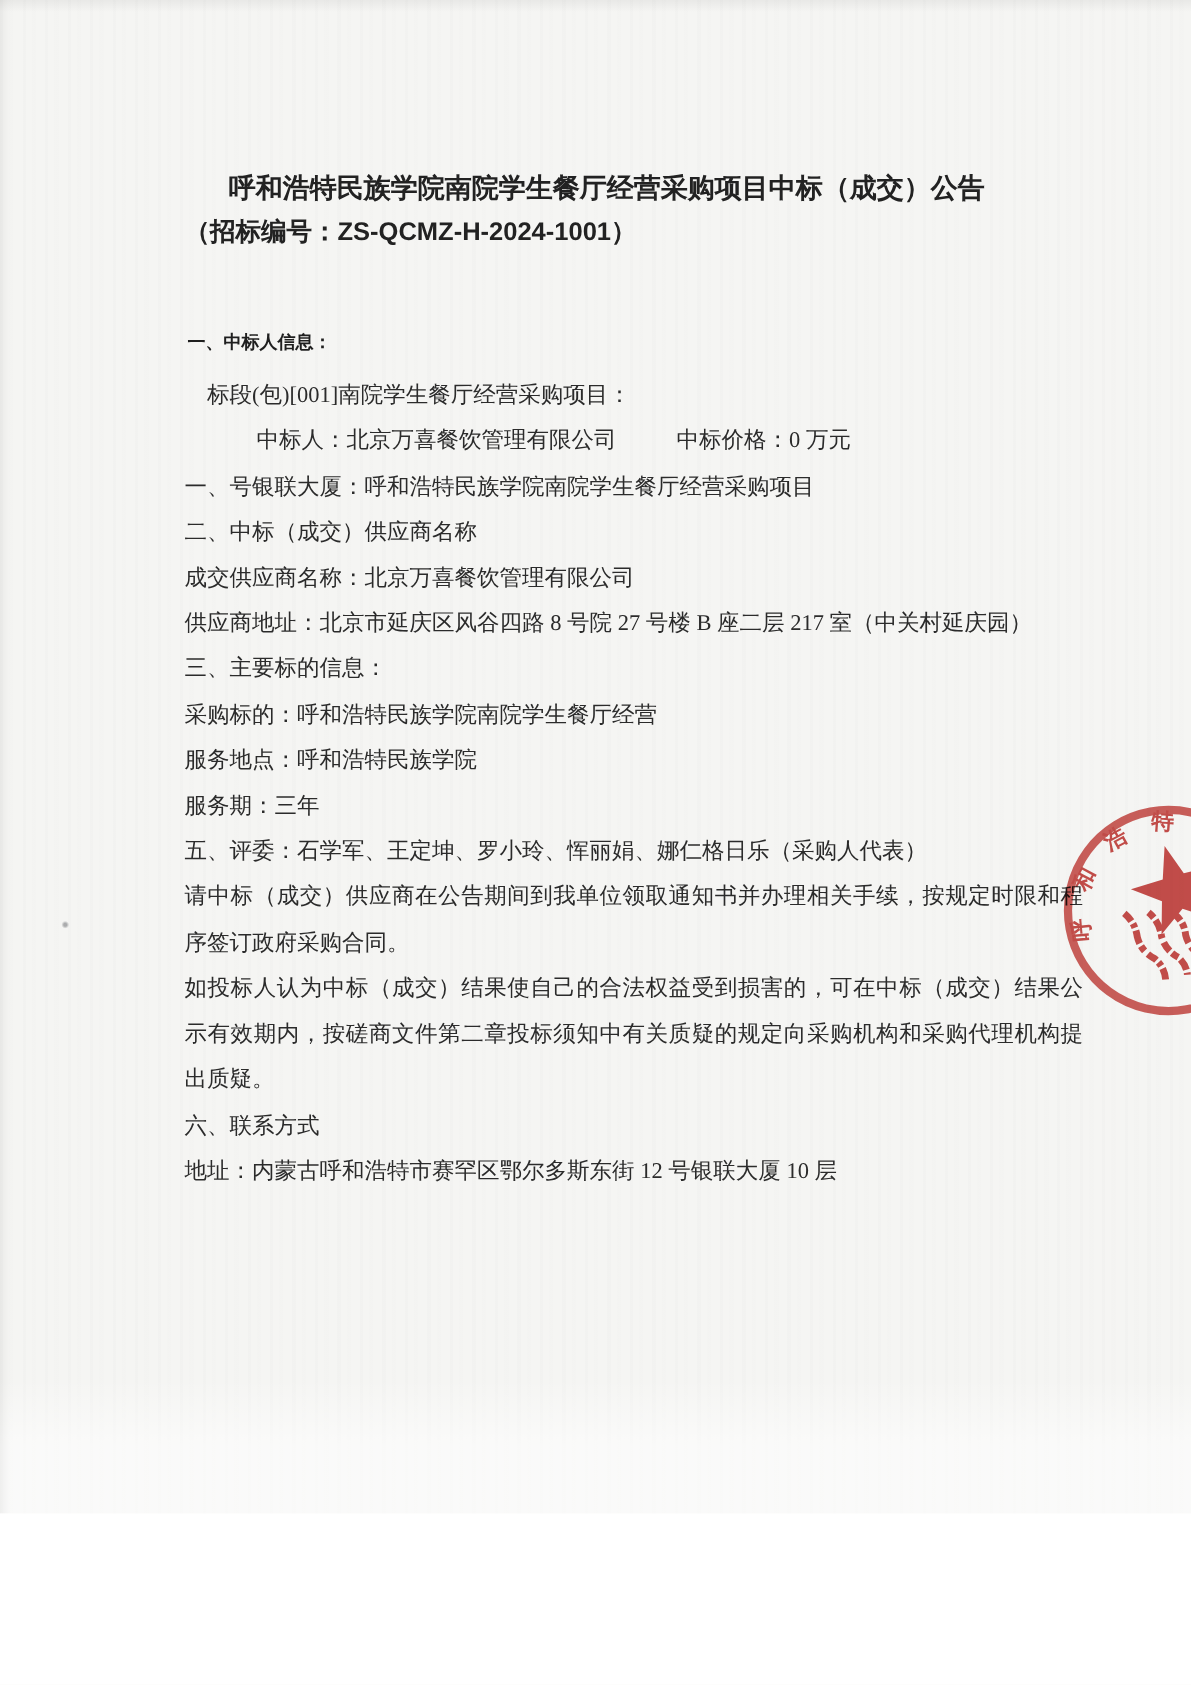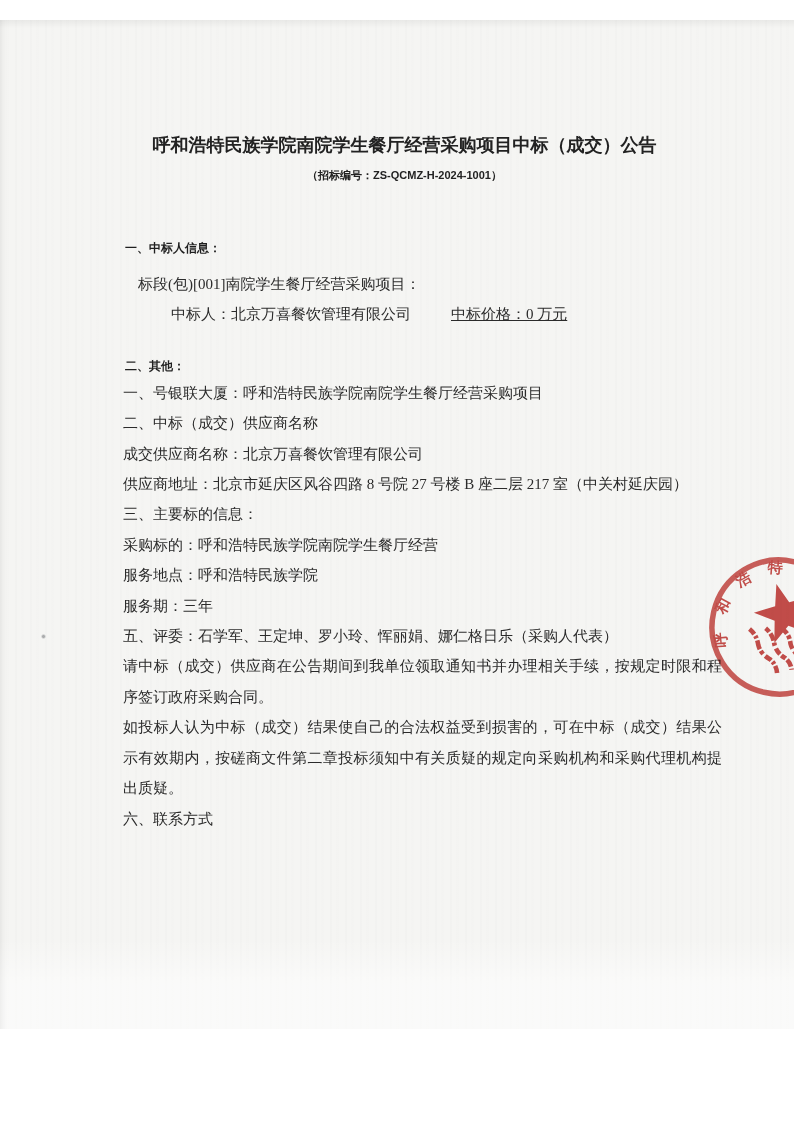--- a/index.html
+++ b/index.html
@@ -9,48 +9,46 @@
     width:794px; height:1009px;
     overflow:hidden;
     background:
       linear-gradient(180deg, rgba(0,0,0,.05) 0, rgba(0,0,0,0) 8px),
       linear-gradient(90deg, rgba(0,0,0,.045) 0, rgba(0,0,0,0) 7px),
       linear-gradient(0deg, rgba(255,255,255,.55) 0 45px, rgba(255,255,255,0) 90px),
       repeating-linear-gradient(90deg, rgba(100,105,112,.018) 0 2px, rgba(255,255,255,0) 2px 6px, rgba(130,132,138,.013) 6px 9px, rgba(255,255,255,0) 9px 15px),
       #f5f5f3;
     color:#2b2b2b;
     font-family:"Liberation Serif","DejaVu Serif",serif;
-    margin-top:20px;
   }
   .content {
     position:absolute; left:123px; top:0; width:599px;
     font-size:15px; line-height:30.4px;
   }
   .doc-title {
     margin:113px 36px 0 0;
     text-align:center;
     font-family:"Liberation Sans","DejaVu Sans",sans-serif;
     font-size:18px; line-height:24px; font-weight:700; color:#222;
   }
   .doc-subtitle {
     margin:6px 36px 0 0;
-    text-align:center;
     font-family:"Liberation Sans","DejaVu Sans",sans-serif;
-    font-size:11px; line-height:24px; font-weight:700; color:#222;
+    font-size:17px; line-height:24px; font-weight:700; color:#222;
   }
   .sec-heading {
     font-family:"Liberation Sans","DejaVu Sans",sans-serif;
     font-size:12px; line-height:24px; font-weight:700; color:#1f1f1f;
     margin-left:2px;
   }
   .sec-heading.sec1 { margin-top:49px; }
   .sec-heading.sec2 { margin-top:24px; }
   .lot-line { margin-top:9px; margin-left:15px; }
   .winner-line { margin-left:48px; }
-  .winner-line .price { margin-left:40px;text-decoration:underline; }
+  .winner-line .price { margin-left:40px; }
   .intro { margin-top:2px; text-indent:14px; text-align:justify; }
   .body-line { text-align:justify; }
   .seal {
     position:absolute; left:660px; top:480px;
     width:134px; height:260px;
     mix-blend-mode:multiply;
     filter:blur(.3px);
     opacity:.92;
   }
   .seal-ring-text {
@@ -68,34 +66,34 @@
 <div class="page">
   <div class="content">
 
     <h1 class="doc-title">呼和浩特民族学院南院学生餐厅经营采购项目中标（成交）公告</h1>
     <h2 class="doc-subtitle">（招标编号：ZS-QCMZ-H-2024-1001）</h2>
 
     <h3 class="sec-heading sec1">一、中标人信息：</h3>
     <p class="lot-line">标段(包)[001]南院学生餐厅经营采购项目：</p>
     <p class="winner-line"><span class="winner">中标人：北京万喜餐饮管理有限公司</span><span class="price">中标价格：0 万元</span></p>
 
-    <h3 class="sec-heading sec2">二、其他：</h3>
 
     <p class="body-line">一、号银联大厦：呼和浩特民族学院南院学生餐厅经营采购项目</p>
     <p class="body-line">二、中标（成交）供应商名称</p>
     <p class="body-line">成交供应商名称：北京万喜餐饮管理有限公司</p>
     <p class="body-line">供应商地址：北京市延庆区风谷四路 8 号院 27 号楼 B 座二层 217 室（中关村延庆园）</p>
     <p class="body-line">三、主要标的信息：</p>
     <p class="body-line">采购标的：呼和浩特民族学院南院学生餐厅经营</p>
     <p class="body-line">服务地点：呼和浩特民族学院</p>
     <p class="body-line">服务期：三年</p>
     <p class="body-line">五、评委：石学军、王定坤、罗小玲、恽丽娟、娜仁格日乐（采购人代表）</p>
     <p class="body-line">请中标（成交）供应商在公告期间到我单位领取通知书并办理相关手续，按规定时限和程序签订政府采购合同。</p>
     <p class="body-line">如投标人认为中标（成交）结果使自己的合法权益受到损害的，可在中标（成交）结果公示有效期内，按磋商文件第二章投标须知中有关质疑的规定向采购机构和采购代理机构提出质疑。</p>
     <p class="body-line">六、联系方式</p>
+    <p class="body-line">地址：内蒙古呼和浩特市赛罕区鄂尔多斯东街 12 号银联大厦 10 层</p>
   </div>
 
   <svg class="seal" viewBox="660 480 134 260" xmlns="http://www.w3.org/2000/svg" aria-hidden="true">
     <defs>
       <path id="sealArc" d="M -54,0 A 54,54 0 1,1 54,0 A 54,54 0 1,1 -54,0"></path>
     </defs>
     <g transform="translate(779,607) rotate(-32)">
       <circle r="67" fill="none" stroke-width="5.5" stroke-opacity="0.9" stroke="#c5403c"></circle>
       <text class="seal-ring-text" letter-spacing="16" fill="#c5403c">
         <textPath href="#sealArc" startOffset="3%">呼和浩特民族学院</textPath>

